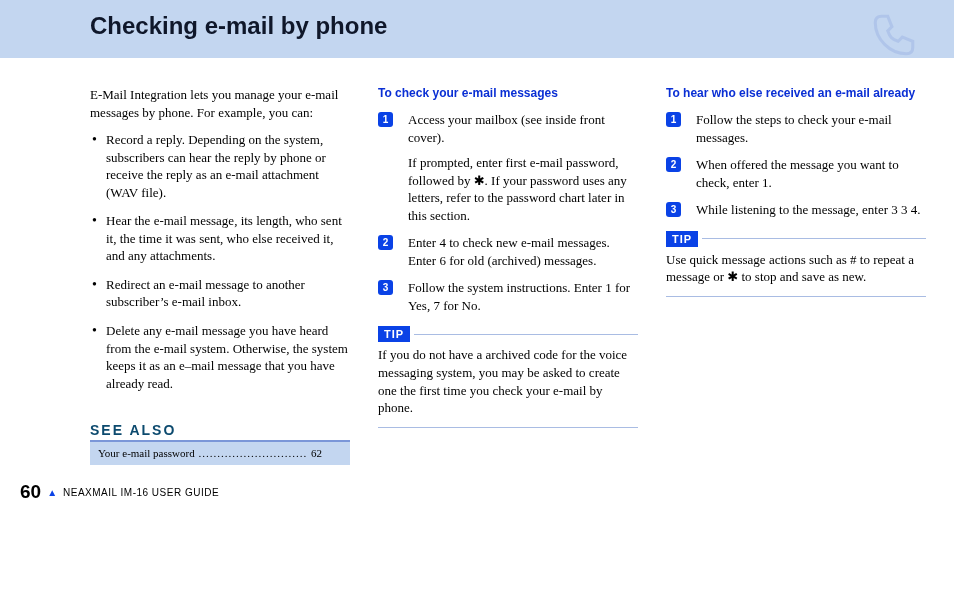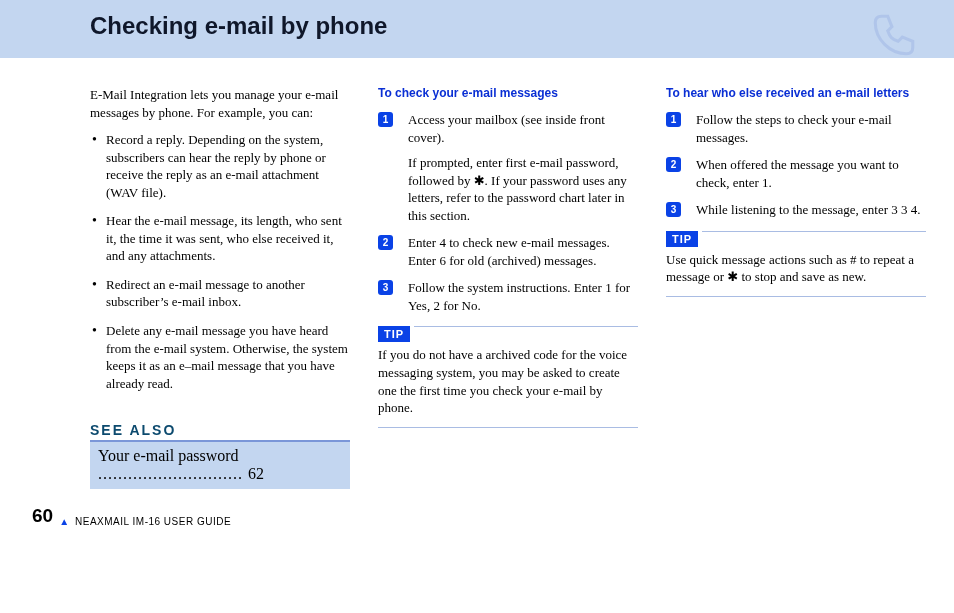--- a/index.html
+++ b/index.html
@@ -79,21 +79,21 @@
     background: #0a42e6;
     color: #fff;
     font-family: Arial, Helvetica, sans-serif;
     font-size: 10px;
     font-weight: bold;
     border-radius: 3px;
     text-align: center;
     line-height: 15px;
   }
   .tip-block { margin: 0 0 8px 0; }
-  .tip-label-row { display: flex; align-items: flex-start; margin-bottom: 4px; }
+  .tip-label-row { display: flex; align-items: center; margin-bottom: 4px; }
   .tip-label {
     font-family: Arial, Helvetica, sans-serif;
     font-size: 11px;
     font-weight: bold;
     letter-spacing: 1px;
     color: #fff;
     background: #0a42e6;
     padding: 2px 6px;
   }
   .tip-rule { flex: 1; height: 1px; background: #a9bce3; margin-left: 4px; }
@@ -105,27 +105,27 @@
     font-weight: bold;
     letter-spacing: 2px;
     color: #0c4a6e;
     border-bottom: 2px solid #7a96d8;
     padding-bottom: 2px;
     margin-bottom: 0;
   }
   .see-also-body {
     background: #c3d6f0;
     padding: 5px 8px 6px 8px;
-    font-size: 16px;
+    font-size: 11px;
   }
   .see-also-body .dots { letter-spacing: 1px; }
   .footer {
-    padding: 6px 0 14px 32px;
+    padding: 6px 0 14px 20px;
     display: flex;
-    align-items: flex-end;
+    align-items: center;
     font-family: Arial, Helvetica, sans-serif;
   }
   .page-num { font-size: 19px; font-weight: bold; margin-right: 6px; }
   .footer-caret { color: #0a42e6; font-size: 10px; margin-right: 6px; }
   .footer-text { font-size: 10px; letter-spacing: 0.5px; }
 </style>
 </head>
 <body>
 
 <div class="header-bar">
@@ -163,35 +163,35 @@
         <span class="step-num">1</span>
         <p>Access your mailbox (see inside front cover).</p>
         <p>If prompted, enter first e-mail password, followed by ✱. If your password uses any letters, refer to the password chart later in this section.</p>
       </li>
       <li>
         <span class="step-num">2</span>
         <p>Enter 4 to check new e-mail messages. Enter 6 for old (archived) messages.</p>
       </li>
       <li>
         <span class="step-num">3</span>
-        <p>Follow the system instructions. Enter 1 for Yes, 2 for No.</p>
+        <p>Follow the system instructions. Enter 1 for Yes, 7 for No.</p>
       </li>
     </ul>
     <div class="tip-block">
       <div class="tip-label-row">
         <span class="tip-label">TIP</span>
         <span class="tip-rule"></span>
       </div>
       <p>If you do not have a archived code for the voice messaging system, you may be asked to create one the first time you check your e-mail by phone.</p>
       <div class="tip-end-rule"></div>
     </div>
   </div>
 
   <div class="col">
-    <div class="sub-heading">To hear who else received an e-mail letters</div>
+    <div class="sub-heading">To hear who else received an e-mail already</div>
     <ul class="steps">
       <li>
         <span class="step-num">1</span>
         <p>Follow the steps to check your e-mail messages.</p>
       </li>
       <li>
         <span class="step-num">2</span>
         <p>When offered the message you want to check, enter 1.</p>
       </li>
       <li>

